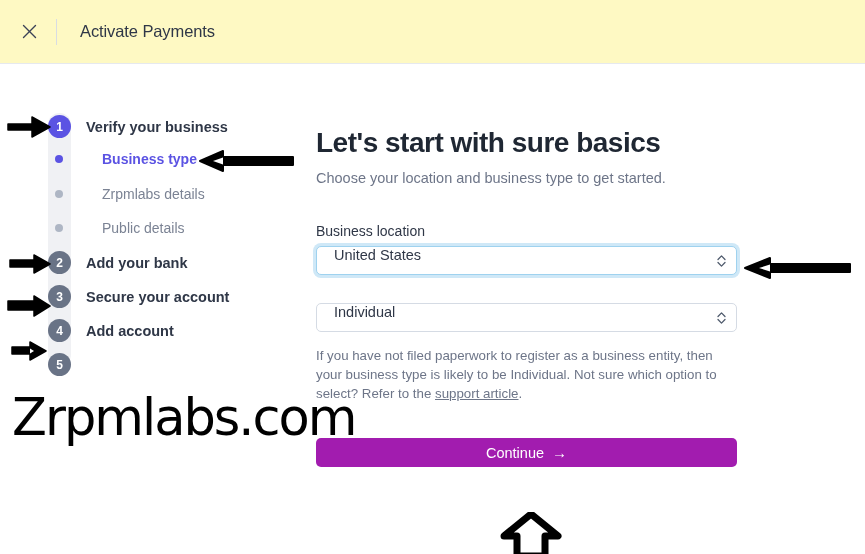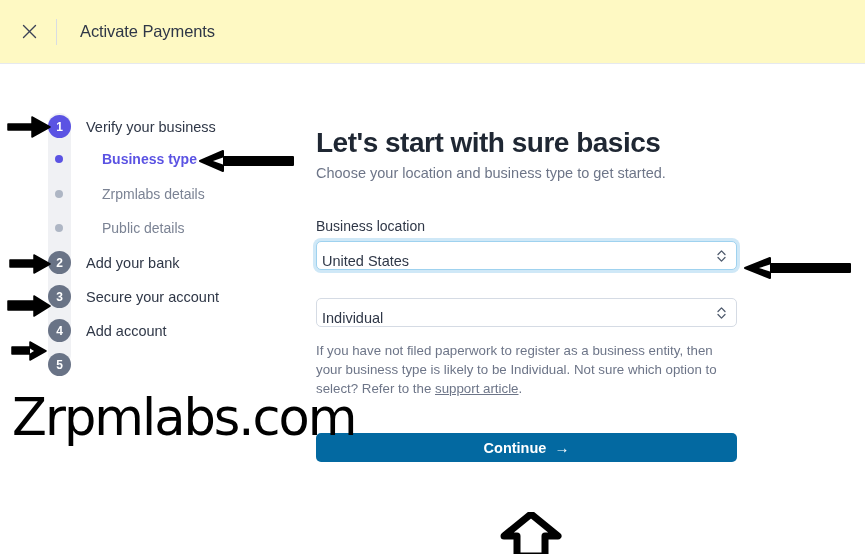--- a/index.html
+++ b/index.html
@@ -73,21 +73,21 @@
     font-size: 12px;
     font-weight: bold;
     color: #ffffff;
     background: #697386;
   }
   .step-circle.active { background: #5b53e3; }
   .step-label {
     position: absolute;
     left: 86px;
     font-size: 14.5px;
-    font-weight: normal;
+    font-weight: bold;
     color: #2f3747;
     white-space: nowrap;
     cursor: pointer;
   }
   .sub-dot {
     position: absolute;
     left: 55px;
     width: 8px; height: 8px;
     border-radius: 50%;
     background: #aeb6c4;
@@ -113,42 +113,42 @@
     width: 440px;
   }
   #page-title {
     margin-top: 63px;
     font-size: 28px;
     font-weight: bold;
     color: #1f2733;
     letter-spacing: -0.5px;
   }
   #page-subtitle {
-    margin-top: 6px;
+    margin-top: 11px;
     font-size: 14.5px;
     color: #6d7588;
   }
   .field-label {
     font-size: 14px;
     color: #2f3747;
     margin-bottom: 7px;
   }
   #location-group { margin-top: 37px; }
   #type-group { margin-top: 28px; }
 
   .select-box {
     position: relative;
     width: 421px;
     height: 29px;
     background: #ffffff;
     border: 1px solid #d5dbe4;
     border-radius: 5px;
     display: flex;
-    align-items: flex-end;
-    padding-left: 5px;
+    align-items: flex-start;
+    padding-left: 17px;
     font-size: 14.5px;
     color: #2f3747;
     cursor: pointer;
   }
   .select-box.focused {
     border-color: #9fd2ef;
     box-shadow: 0 0 0 3px #cfe8f7;
   }
   .stepper-icon {
     position: absolute;
@@ -168,26 +168,26 @@
   #support-link {
     color: #6d7588;
     text-decoration: underline;
     cursor: pointer;
   }
 
   #continue-btn {
     margin-top: 35px;
     width: 421px;
     height: 29px;
-    background: #0369a1;
+    background: #a21caf;
     border: none;
     border-radius: 5px;
     color: #ffffff;
     font-size: 14.5px;
-    font-weight: bold;
+    font-weight: normal;
     font-family: "Liberation Sans", sans-serif;
     display: flex;
     align-items: center;
     justify-content: center;
     gap: 8px;
     cursor: pointer;
   }
   #continue-btn .arrow { font-size: 15px; line-height: 1; }
 
   

